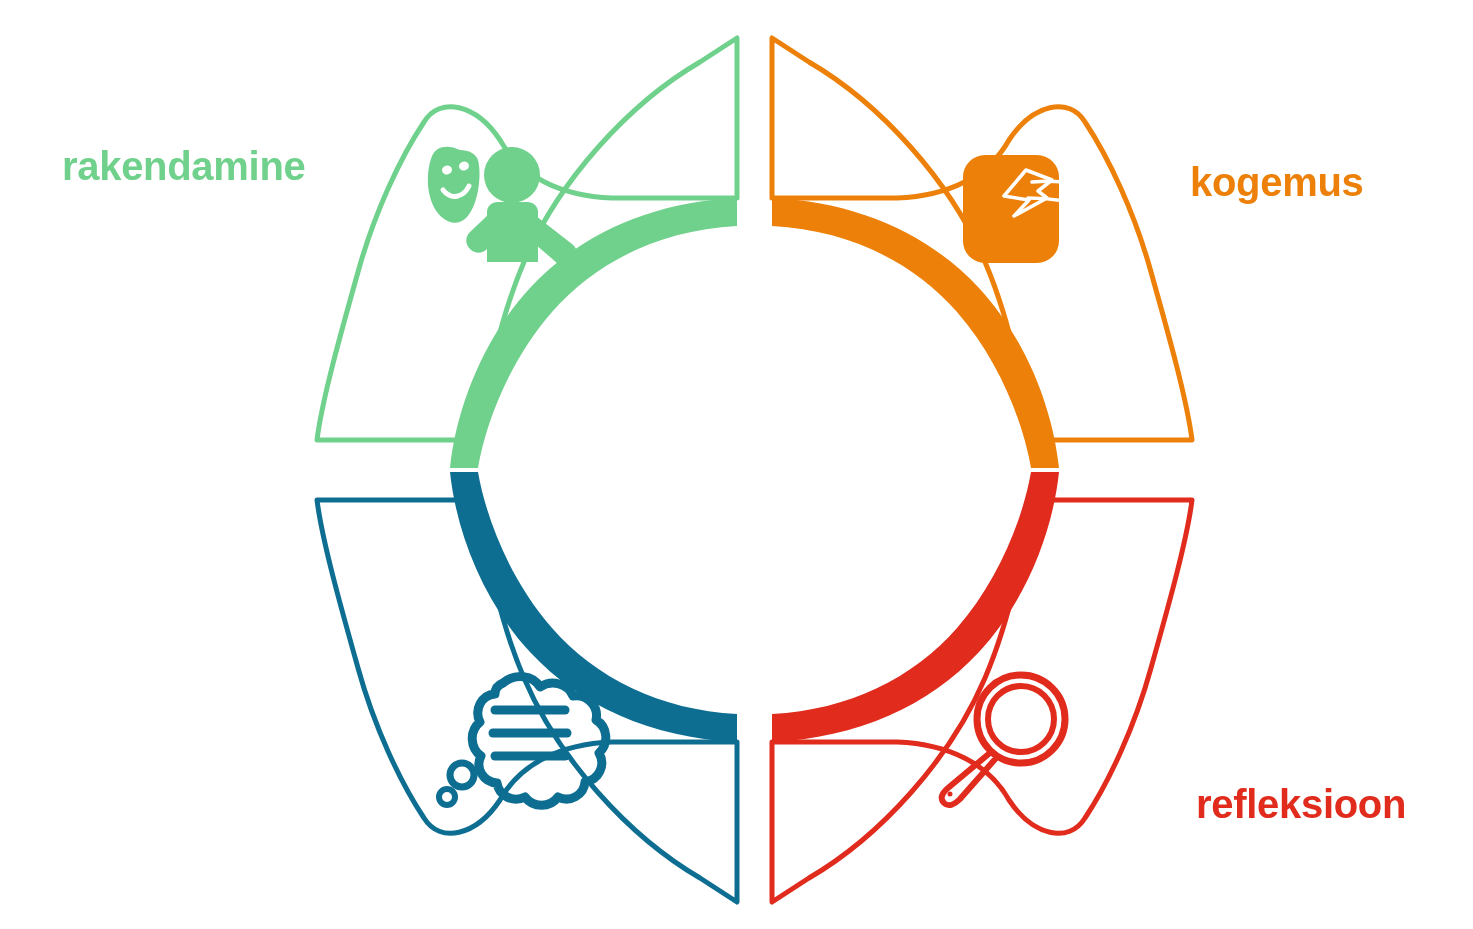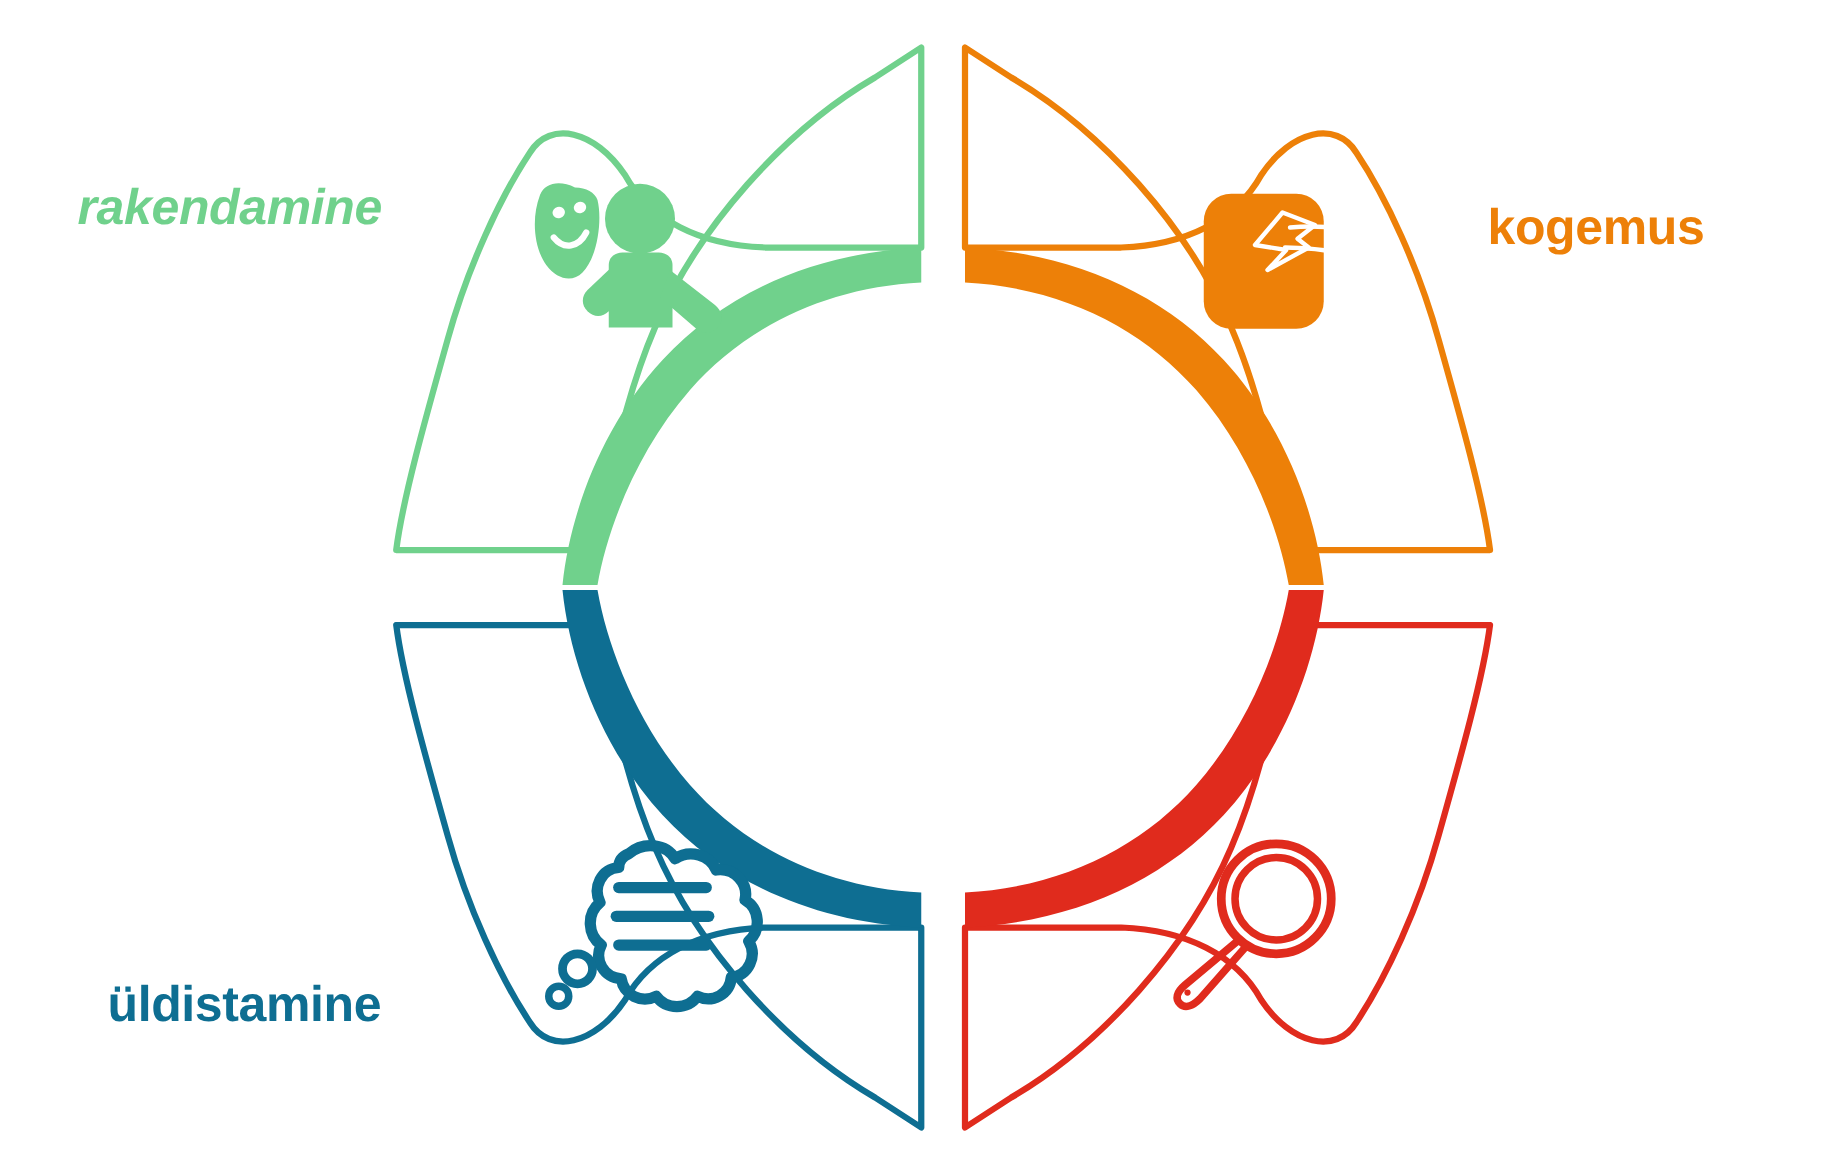--- a/index.html
+++ b/index.html
@@ -31,21 +31,20 @@
     font-family: "Liberation Sans", sans-serif;
     font-weight: bold;
     font-size: 40px;
     letter-spacing: -0.3px;
     white-space: nowrap;
     line-height: 1;
   }
   #label-rakendamine {
     left: 62px;
     top: 146px;
-    font-style: italic;
   }
   #label-kogemus {
     left: 1190px;
     top: 146px;
     margin-top: 16px;
   }
   #label-uldistamine {
     left: 86px;
     top: 784px;
   }
@@ -234,16 +233,16 @@
                  L 997,757 Z" stroke-width="6" stroke-linejoin="round"></path>
         <circle cx="950" cy="794" r="2.5" fill="#E02B1D" stroke="none"></circle>
       </g>
     </g>
   </svg>
 
   <div class="quad-label" id="label-rakendamine" style="color:#70D18C">rakendamine</div>
 
   <div class="quad-label" id="label-kogemus" style="color:#ED8008">kogemus</div>
 
-  <div class="quad-label" id="label-uldistamine" style="color:#0E6E92">üldistamine</div>
-
+
+  <div class="quad-label" id="label-refleksioon" style="color:#E02B1D">refleksioon</div>
 
 </div>
 
 </body></html>

